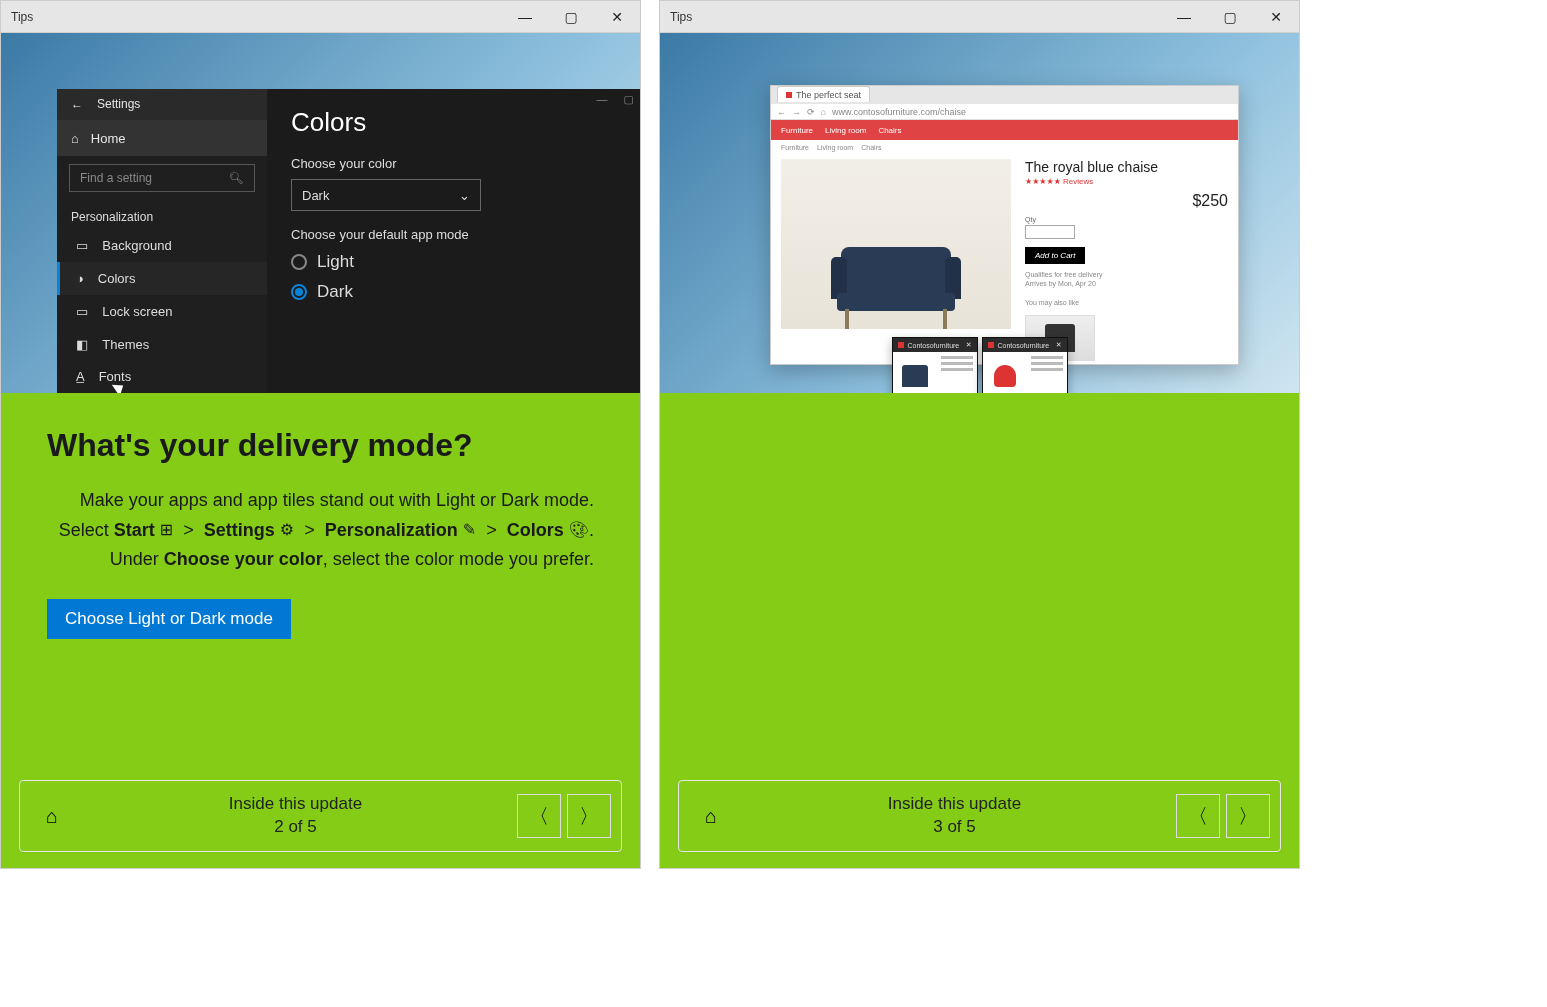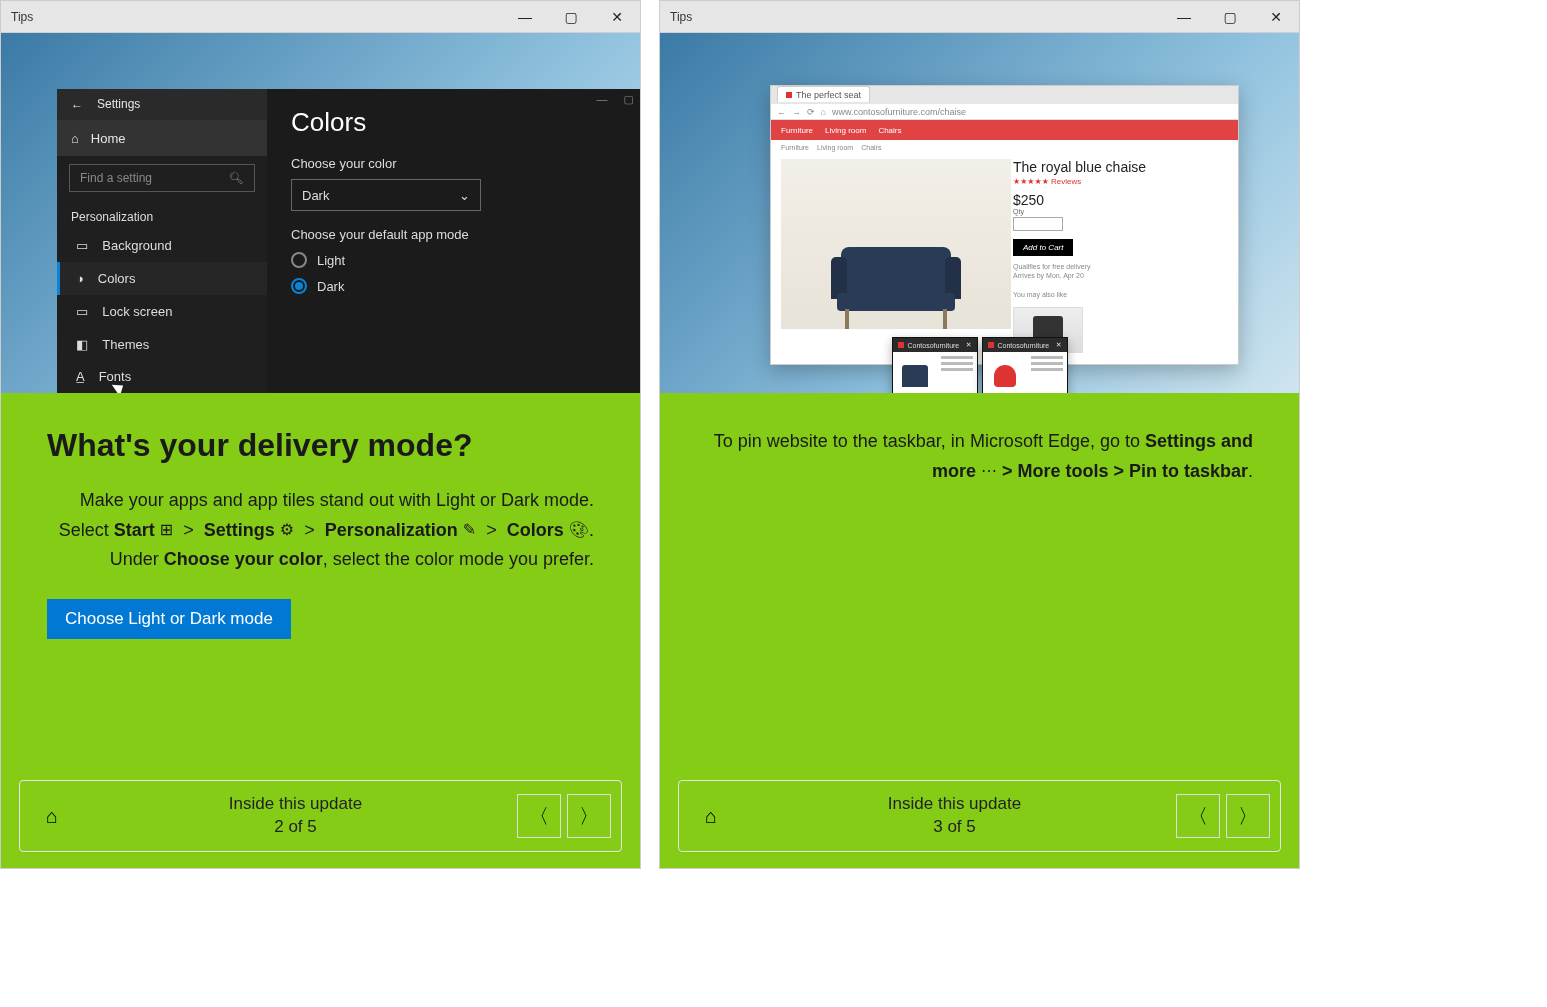--- a/index.html
+++ b/index.html
@@ -105,21 +105,21 @@
   .thumb.photo1, .thumb.photo2 {
     width: 78px; height:60px; background: linear-gradient(#b6d4e2,#d8c4a8);
   }
   .thumb.photo2 { background: linear-gradient(#a6c8e2,#e2d6c6);}
   .settings-dark label { font-size: 13px; color: #ddd; display:block; margin-top:6px;}
   .settings-dark .dropdown {
     margin-top:8px; width: 190px; height: 32px;
     border: 1px solid #666; display:flex; align-items:center;
     justify-content:space-between; padding:0 10px; font-size:13px; color:#ddd;
   }
-  .radio-row { display:flex; align-items:center; gap:10px; margin-top:10px; font-size:13px; color:#ddd;}
+  .radio-row { display:flex; align-items:center; gap:10px; margin-top:10px; font-size:17px; color:#ddd;}
   .radio {
     width:16px;height:16px;border:2px solid #888;border-radius:50%;
     display:inline-flex;align-items:center;justify-content:center;
   }
   .radio.sel { border-color:#0a84d8;}
   .radio.sel::after { content:""; width:8px;height:8px;border-radius:50%;background:#0a84d8;}
   .cursor {
     position:absolute; width:0;height:0;
     border-left:9px solid #fff; border-top:7px solid transparent; border-bottom:7px solid transparent;
     transform: rotate(-35deg);
@@ -147,21 +147,21 @@
   .browser .addr {
     height:16px; border-bottom:1px solid #ddd; display:flex; align-items:center;
     gap:6px; padding:0 6px; color:#888;
   }
   .browser .nav-strip {
     height:20px; background:#e04343; display:flex; align-items:center; gap:12px;
     color:#fff; padding:0 10px; font-size:8px;
   }
   .browser .crumbs { padding:4px 10px; color:#888; font-size:7px; display:flex; gap:8px;}
   .browser .product {
-    display:flex; padding:4px 10px 10px; gap:2px;
+    display:flex; padding:4px 10px 10px; gap:14px;
   }
   .prod-img {
     width: 230px; height: 170px; background: linear-gradient(#f2efe8,#e8e3d8);
     display:flex; align-items:flex-end; justify-content:center;
   }
   .chair {
     width: 130px; height: 110px; position:relative;
   }
   .chair .back {
     position:absolute; bottom:30px; left:10px; width:110px; height:52px;
@@ -176,21 +176,21 @@
     position:absolute; bottom:18px; left:6px; right:6px; height:18px;
     background:#2a3b55; border-radius:4px;
   }
   .chair .leg {
     position:absolute; bottom:0; width:4px; height:20px; background:#8a7a5a;
   }
   .chair .leg.l{left:14px;} .chair .leg.r{right:14px;}
   .prod-info { flex:1; font-size:10px; color:#222;}
   .prod-info h3{font-size:14px; font-weight:400; margin-bottom:2px;}
   .stars{color:#d33; font-size:8px; margin-bottom:6px;}
-  .price{font-size:14px; }
+  .price{font-size:16px; margin-bottom:6px;text-align:right;}
   .qty{width:50px;height:14px;border:1px solid #aaa;margin-bottom:8px;}
   .addcart{background:#000;color:#fff;padding:4px 10px;font-size:8px; display:inline-block; margin-bottom:6px;font-style:italic;}
   .smalltxt{font-size:7px;color:#888;line-height:1.3;}
   .mini-thumb{width:70px;height:46px;border:1px solid #ddd;margin-top:8px; background:linear-gradient(#eee,#ddd); display:flex;align-items:center;justify-content:center;}
   .mini-chair{width:30px;height:28px;background:#333;border-radius:3px 3px 0 0;position:relative;}
   .taskbar-previews {
     position:absolute; bottom:-8px; left:50%; transform:translateX(-50%);
     display:flex; gap:4px;
   }
   .tb-prev {
@@ -457,25 +457,20 @@
               <div></div>
               <div></div>
               <div></div>
             </div>
           </div>
       </div>
     </div>
   </div>
 
   <div class="tip-content">
-    <p>
-      <span>To pin website to the taskbar, in Microsoft Edge, go to </span><b>Settings and more</b>
-      <span class="inline-icon">⋯</span>
-      <b> &gt; More tools &gt; Pin to taskbar</b><span>.</span>
-    </p>
   </div>
 
   <div class="footer">
     <div class="home-btn">
         <span>⌂</span>
       </div>
     <div class="mid">
       <div>Inside this update</div>
       <div>3 of 5</div>
     </div>

